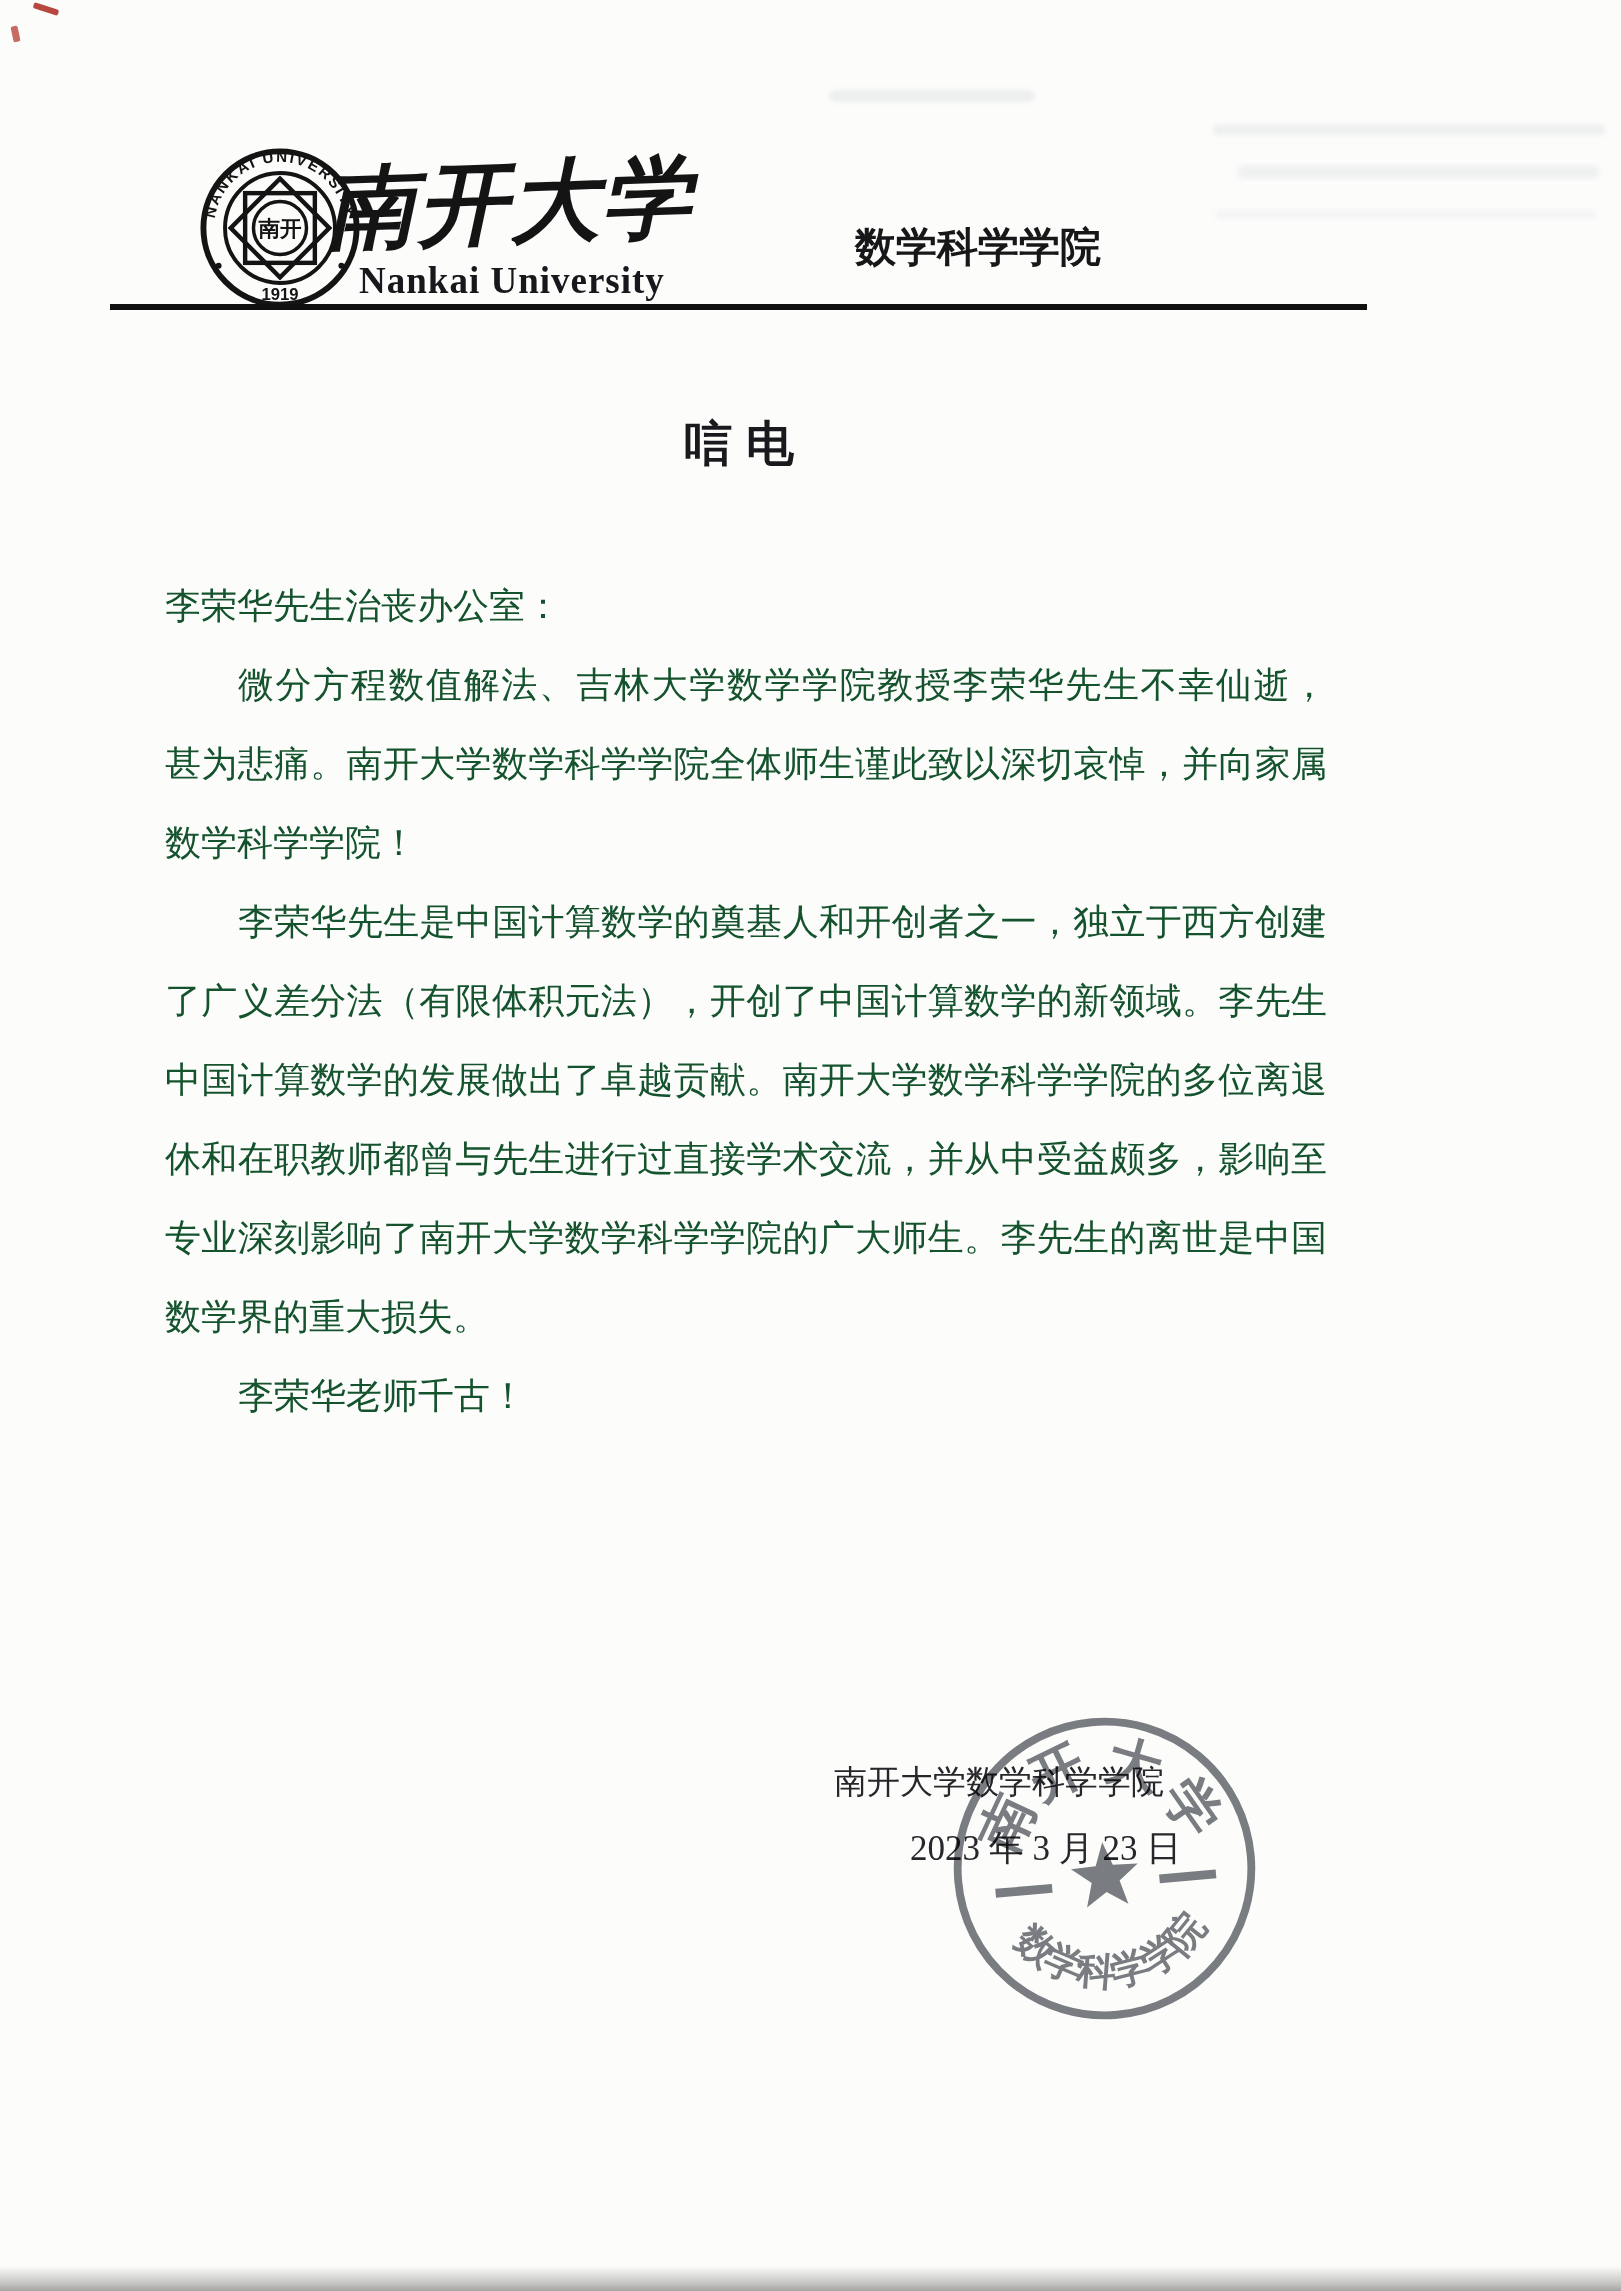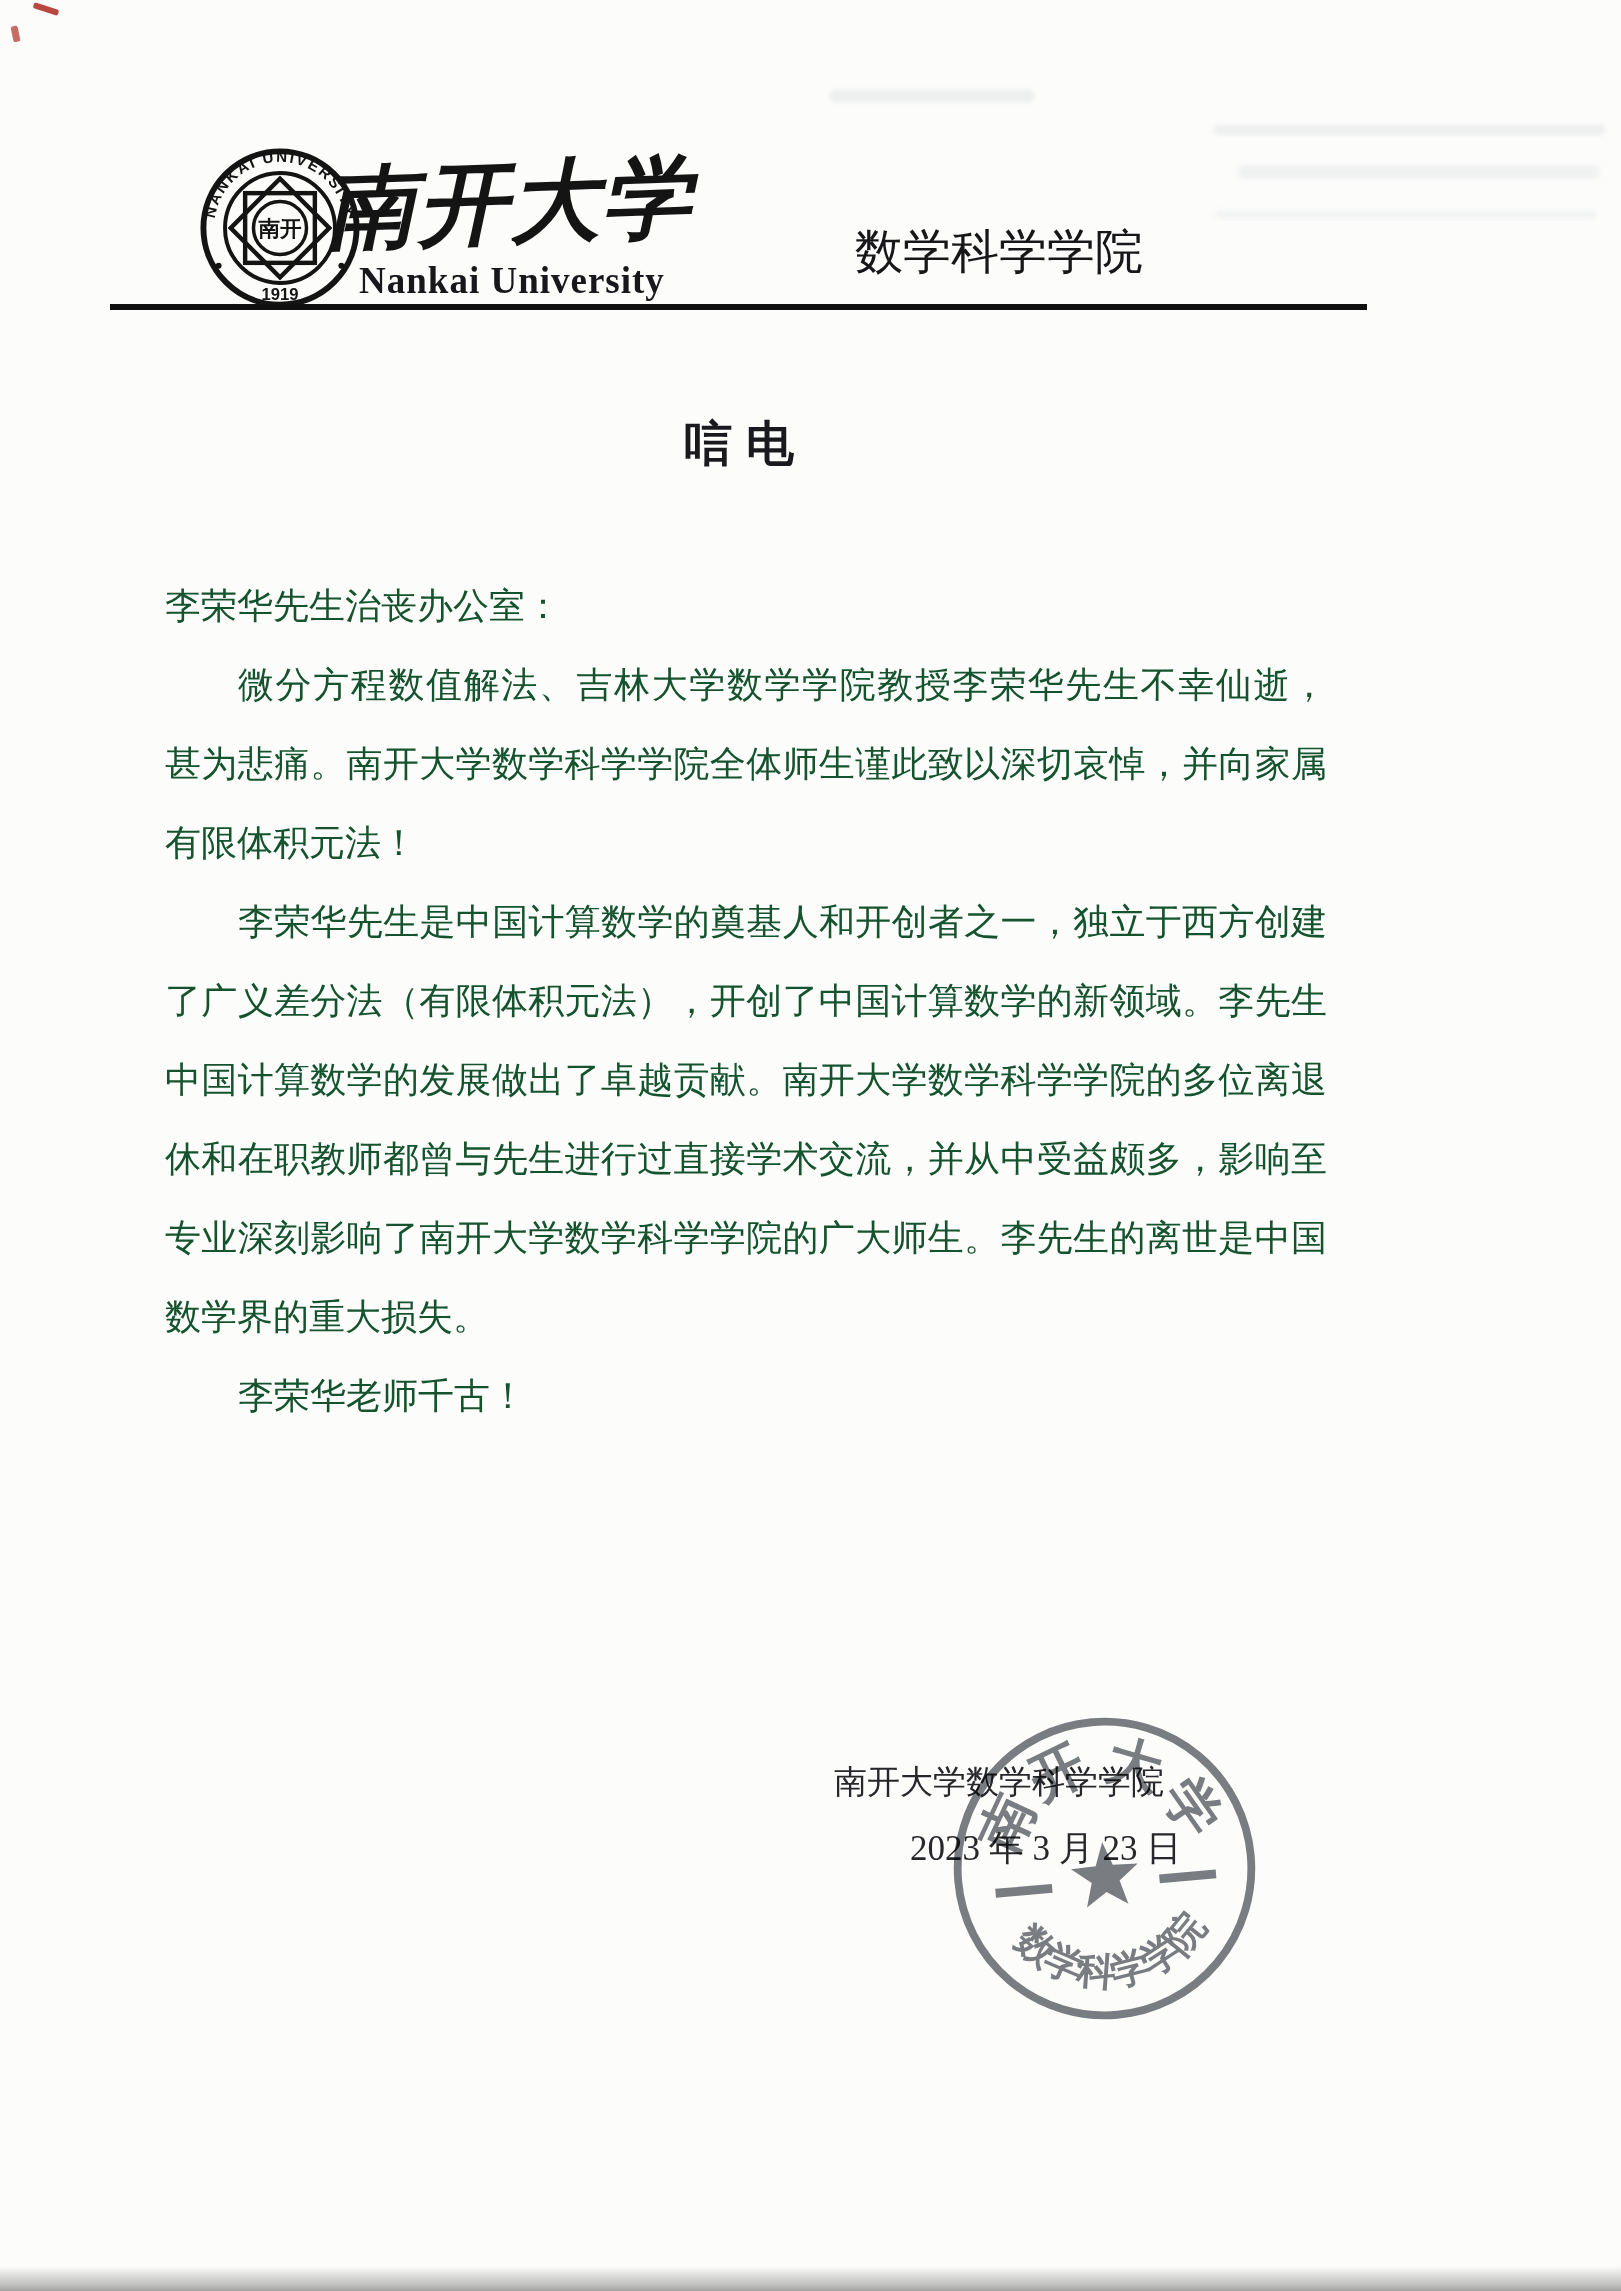--- a/index.html
+++ b/index.html
@@ -31,21 +31,21 @@
     transform:rotate(-2deg);white-space:nowrap;
   }
   .eng{
     position:absolute;left:359px;top:259px;
     font-size:37px;font-weight:bold;letter-spacing:1px;color:#17171c;
     white-space:nowrap;
   }
   .dept{
     position:absolute;left:855px;top:220px;
     font-family:"Liberation Sans","DejaVu Sans",sans-serif;
-    font-size:48px;font-weight:normal;letter-spacing:0px;color:#17171a;
+    font-size:41px;font-weight:bold;letter-spacing:0px;color:#17171a;
     white-space:nowrap;
   }
   .rule{position:absolute;left:110px;top:304px;width:1257px;height:5.9px;background:#101010;}
   
   .title{
     position:absolute;left:165px;top:412px;width:1162px;
     text-align:center;font-family:Liberation Serif, serif;
     font-size:48px;font-weight:bold;letter-spacing:13.7px;color:#1a1a1e;
   }
   
@@ -104,21 +104,21 @@
   <div class="eng">Nankai University</div>
   <div class="dept">数学科学学院</div>
   <div class="rule"></div>
 
   <div class="title">唁电</div>
 
   <div class="body">
       <div class="bline">李荣华先生治丧办公室：</div>
       <div class="bline ind just">微分方程数值解法、吉林大学数学学院教授李荣华先生不幸仙逝，</div>
       <div class="bline just">甚为悲痛。南开大学数学科学学院全体师生谨此致以深切哀悼，并向家属</div>
-      <div class="bline">有限体积元法！</div>
+      <div class="bline">数学科学学院！</div>
       <div class="bline ind just">李荣华先生是中国计算数学的奠基人和开创者之一，独立于西方创建</div>
       <div class="bline just">了广义差分法（有限体积元法），开创了中国计算数学的新领域。李先生</div>
       <div class="bline just">中国计算数学的发展做出了卓越贡献。南开大学数学科学学院的多位离退</div>
       <div class="bline just">休和在职教师都曾与先生进行过直接学术交流，并从中受益颇多，影响至</div>
       <div class="bline just">专业深刻影响了南开大学数学科学学院的广大师生。李先生的离世是中国</div>
       <div class="bline">数学界的重大损失。</div>
       <div class="bline ind">李荣华老师千古！</div>
     </div>
 
   <div class="sig-org">南开大学数学科学学院</div>

